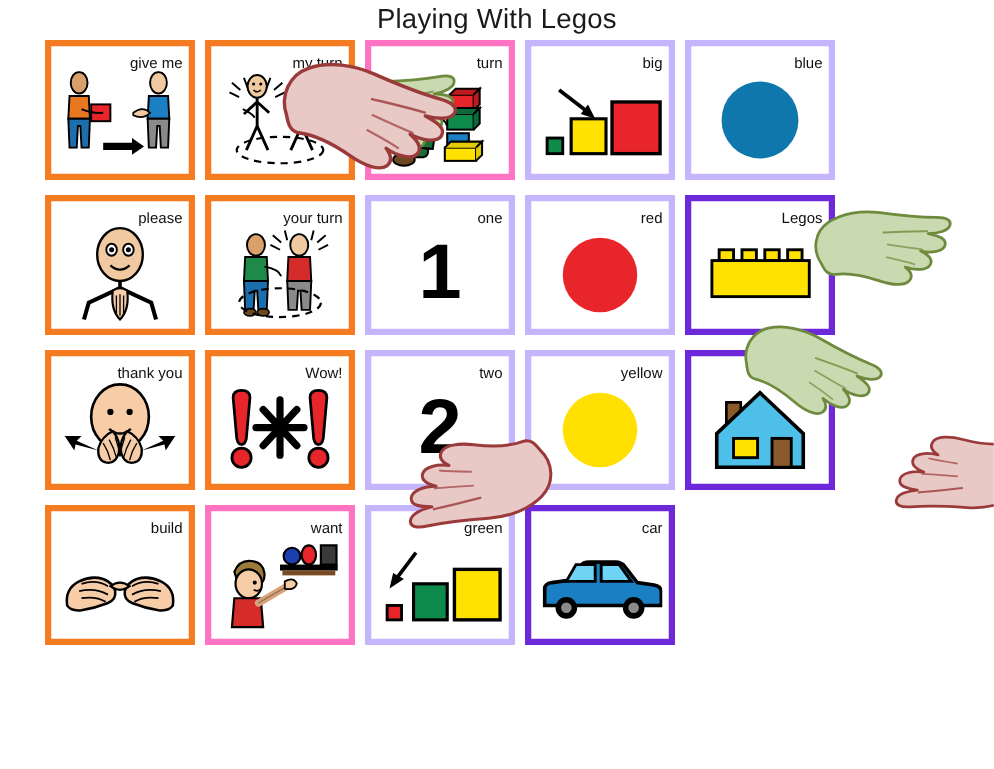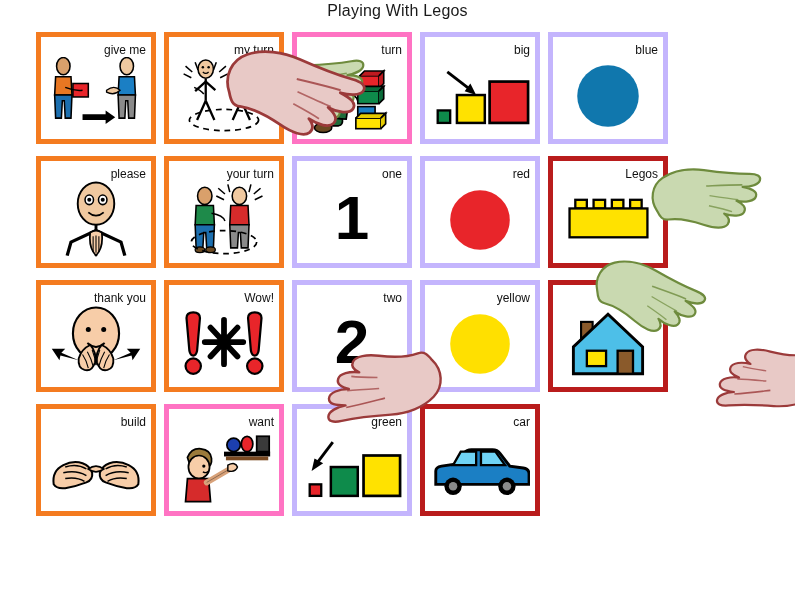--- a/index.html
+++ b/index.html
@@ -9,42 +9,42 @@
     font-family:"Liberation Sans", sans-serif;
     overflow:hidden;
     position:relative;
   }
   #board{position:absolute;left:0;top:0;width:795px;height:615px;}
 
   .title{
     position:absolute;
     left:0;top:2px;width:795px;
     text-align:center;
-    font-size:16px;
+    font-size:22px;
     color:#1a1a1a;
     font-family:"Liberation Sans", sans-serif;
     letter-spacing:0.2px;
   }
 
   .grid{
     position:absolute;
     left:36px;top:32px;
   }
   .row{display:flex;}
   .cell{
     width:120px;height:112px;
     margin-right:8px;margin-bottom:12px;
     box-sizing:border-box;
     padding:5px;
     background:#ffffff;
   }
   .cell.b-orange{border:5px solid #F47B20;}
   .cell.b-blue{border:5px solid #c4b5fd;}
   .cell.b-pink{border:5px solid #FF73C3;}
-  .cell.b-yellow{border:5px solid #b91c1c;}
+  .cell.b-yellow{border:5px solid #6d28d9;}
 
   .inner{
     width:100%;height:100%;
     background:#fff;
     display:flex;flex-direction:column;align-items:flex-end;
     position:relative;
     overflow:hidden;
   }
   .clabel{
     font-size:12px;color:#111;

